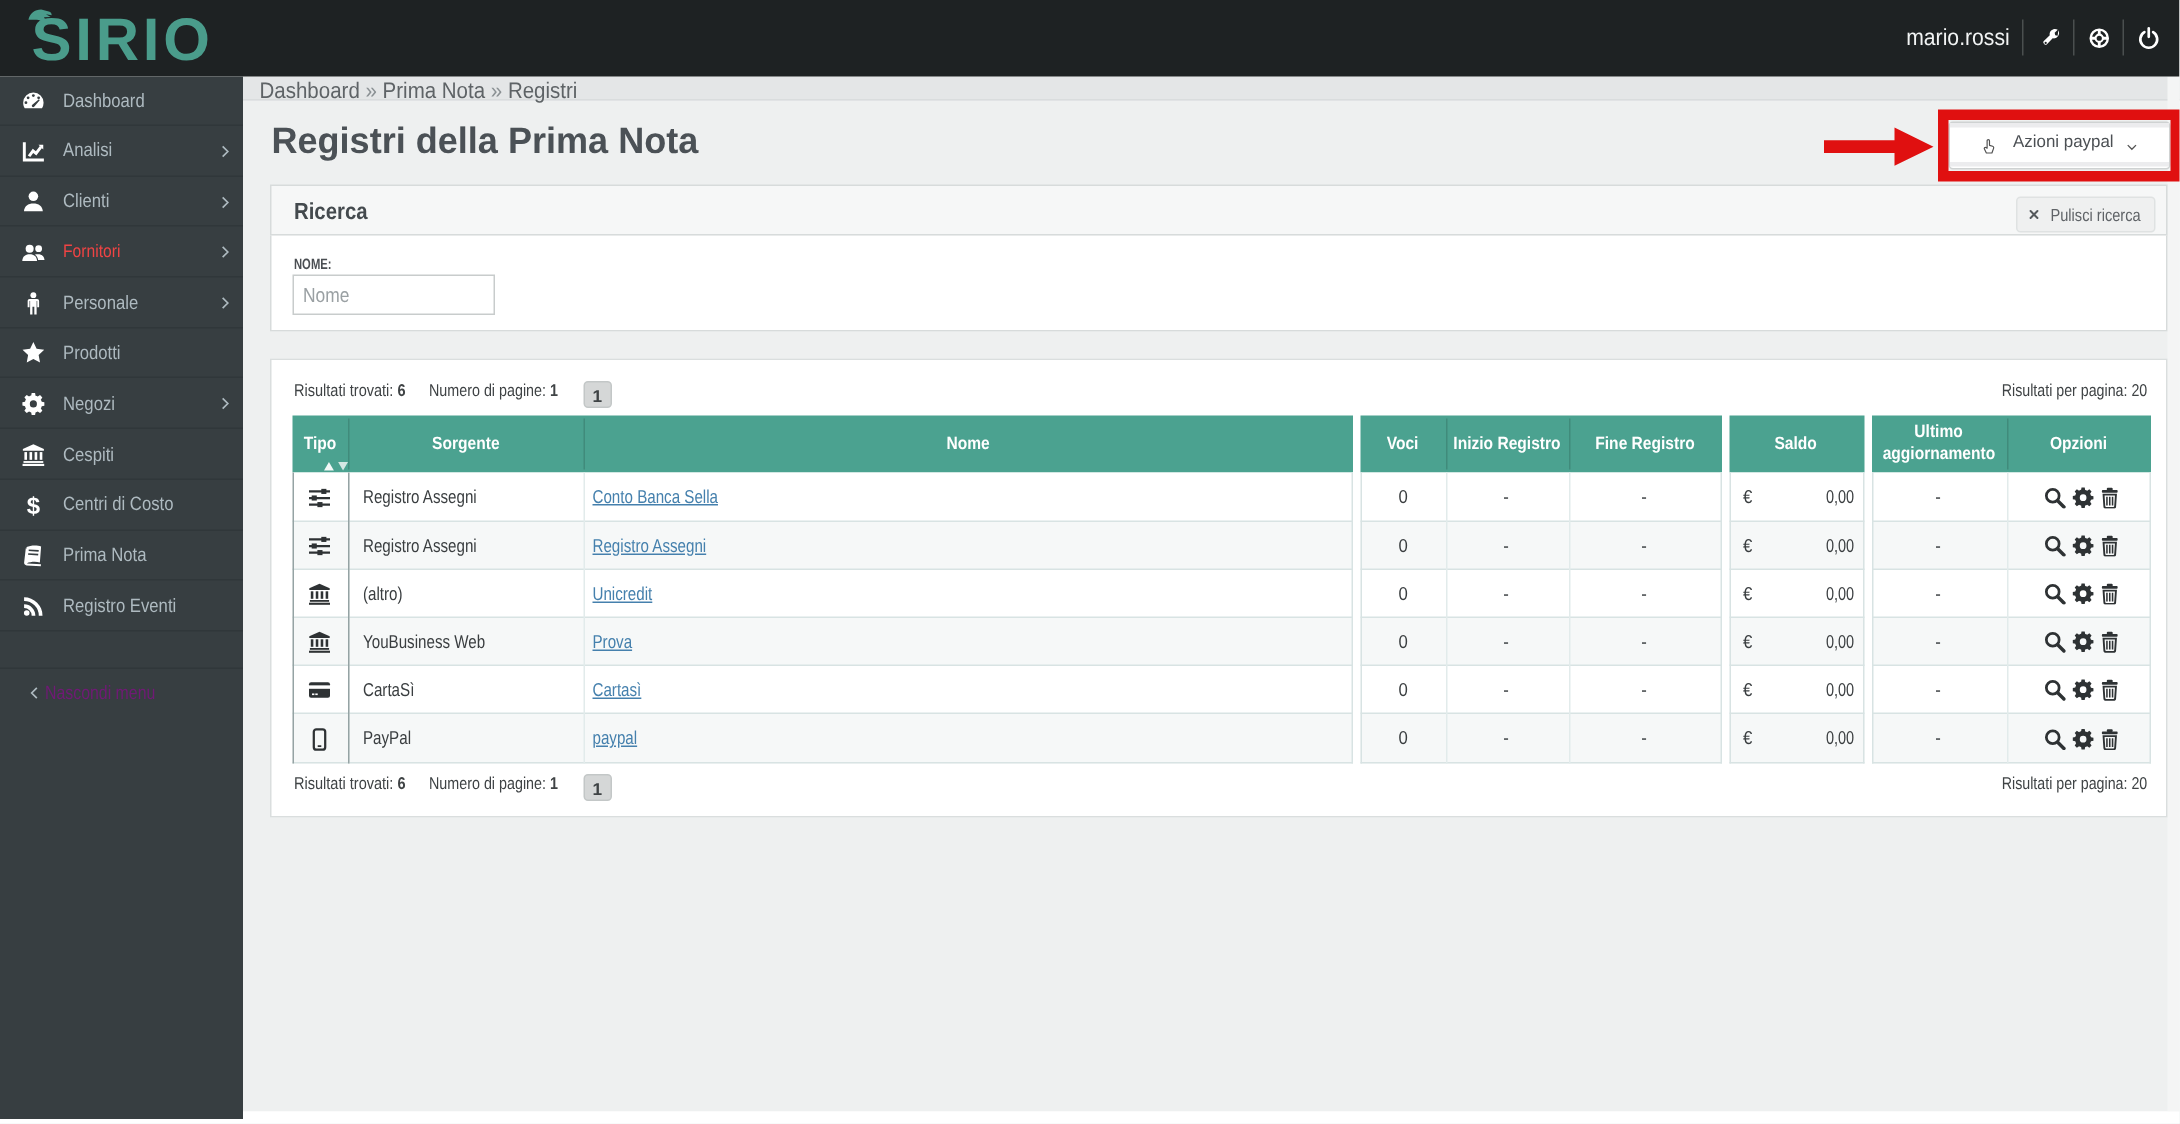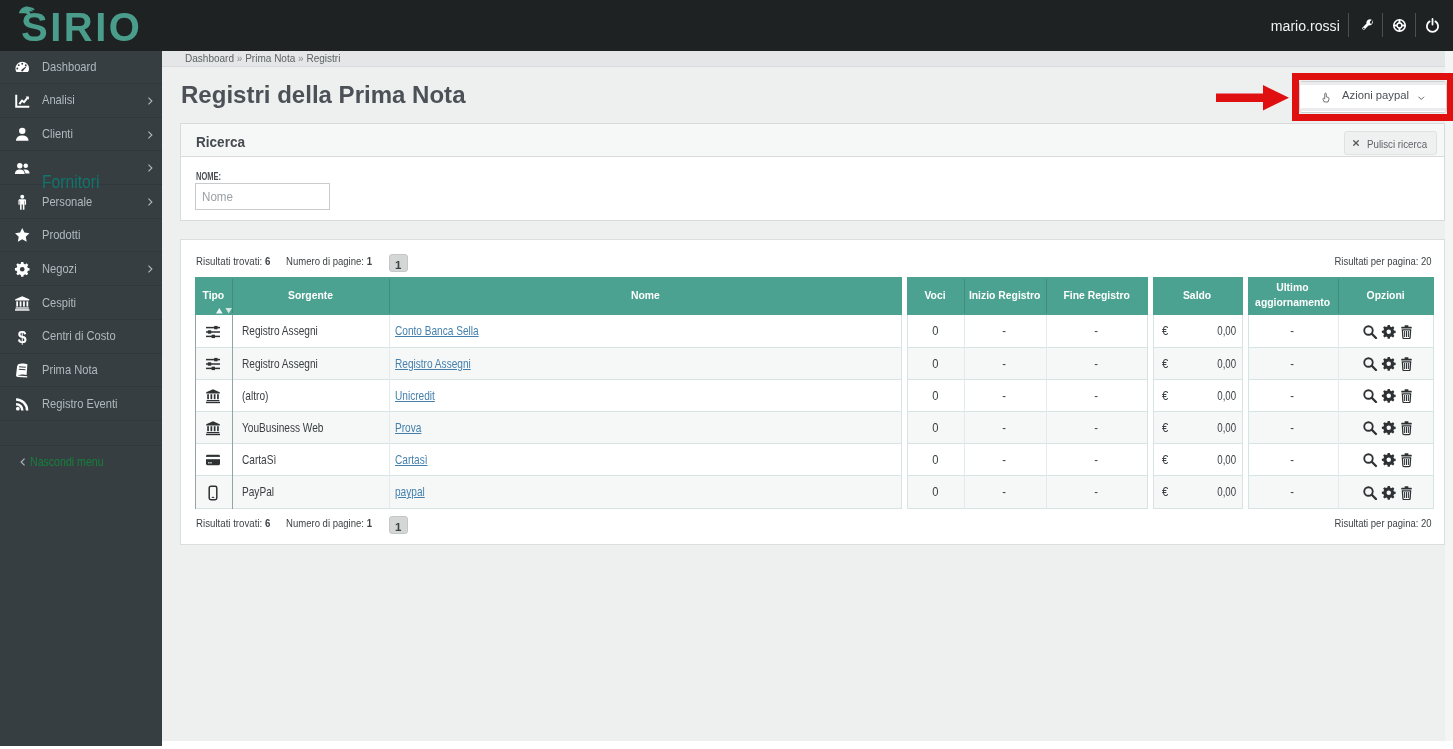--- a/index.html
+++ b/index.html
@@ -1,15 +1,15 @@
 <!DOCTYPE html>
 <html><head><meta charset="utf-8"><title>Registri</title><style>html,body{margin:0;padding:0;}body{width:1453px;height:749px;position:relative;overflow:hidden;background:#fff;font-family:"Liberation Sans",sans-serif;-webkit-font-smoothing:antialiased;}div{box-sizing:border-box;}</style></head><body>
 <div class="" style="position:absolute;left:162px;top:51px;width:1291px;height:690px;background:#eef0f0;"></div>
 <div class="" style="position:absolute;left:162px;top:51px;width:1291px;height:16px;background:#e4e6e7;border-bottom:1px solid #d9dcdd;"></div>
-<div class="" style="position:absolute;left:185px;top:53.4px;font-size:11px;color:#5e6366;font-weight:normal;white-space:nowrap;line-height:1;"><span style="display:inline-block;white-space:nowrap;transform:scaleX(0.911);transform-origin:0 50%;">Dashboard <span style="color:#8a9093">»</span> Prima Nota <span style="color:#8a9093">»</span> Registri</span></div>
+<div class="" style="position:absolute;left:173px;top:53.4px;font-size:15px;color:#5e6366;font-weight:normal;white-space:nowrap;line-height:1;"><span style="display:inline-block;white-space:nowrap;transform:scaleX(0.911);transform-origin:0 50%;">Dashboard <span style="color:#8a9093">»</span> Prima Nota <span style="color:#8a9093">»</span> Registri</span></div>
 <div class="" style="position:absolute;left:1445px;top:51px;width:8px;height:698px;background:#f4f5f5;"></div>
 <div class="" style="position:absolute;left:0px;top:0px;width:1453px;height:51px;background:#1e2223;"></div>
 <div class="" style="position:absolute;left:21px;top:7px;font-size:40px;color:#4a9c8b;font-weight:bold;white-space:nowrap;line-height:1;letter-spacing:2.5px;">SIRIO</div>
 <div class="" style="position:absolute;left:16px;top:3px;width:28px;height:17px;">
     <svg width="28" height="17" viewBox="0 0 30 20" style="display:block">
       <path fill="#4a9c8b" d="M2 12c1-5 5-8 10-8l6 1.5c1.5.4 2.5 1.8 2.2 3l-4.5-.9 3.8 2.2-5.3.2c1.5 1.8 1 4-1 5-.8-2.2-3-3.4-5.7-3z"></path>
     </svg>
   </div>
 <div class="" style="position:absolute;left:1340px;top:17.5px;width:0;display:flex;justify-content:flex-end;font-size:15.5px;color:#f2f4f4;font-weight:normal;line-height:1;">
     <span style="white-space:nowrap;transform:scaleX(0.91);transform-origin:100% 50%;">mario.rossi</span>
@@ -82,21 +82,21 @@
   </div>
 <div class="" style="position:absolute;left:0px;top:151.4px;width:162px;height:33.7px;border-bottom:1px solid #30373a;"></div>
 <div class="" style="position:absolute;left:14.3px;top:160.05px;width:16.5px;height:16.5px;">
     <svg width="16.5" height="16.5" viewBox="0 0 16 16" style="display:block">
       <circle cx="5.6" cy="5.6" r="2.6" fill="#fff"></circle>
       <circle cx="11.4" cy="5.6" r="2.2" fill="#fff"></circle>
       <path fill="#fff" d="M.8 13.6c.2-3 2-4.4 4.8-4.4s4.6 1.4 4.8 4.4z"></path>
       <path fill="#fff" d="M11 9.2c2.4 0 4 1.2 4.2 3.8h-4.1c-.3-1.7-1-2.9-2.2-3.5.6-.2 1.3-.3 2.1-.3z"></path>
     </svg>
   </div>
-<div class="" style="position:absolute;left:41.5px;top:173px;font-size:18px;color:#0f766e;font-weight:normal;white-space:nowrap;line-height:1;"><span style="display:inline-block;white-space:nowrap;transform:scaleX(0.87);transform-origin:0 50%;">Fornitori</span></div>
+<div class="" style="position:absolute;left:41.5px;top:161px;font-size:12px;color:#ef4444;font-weight:normal;white-space:nowrap;line-height:1;"><span style="display:inline-block;white-space:nowrap;transform:scaleX(0.87);transform-origin:0 50%;">Fornitori</span></div>
 <div class="" style="position:absolute;left:145px;top:163.25px;width:10px;height:10px;">
     <svg width="10" height="10" viewBox="0 0 16 16" style="display:block">
       <path d="M5.5 2.5 11 8l-5.5 5.5" fill="none" stroke="#aebac0" stroke-width="1.8"></path>
     </svg>
   </div>
 <div class="" style="position:absolute;left:0px;top:185.1px;width:162px;height:33.7px;border-bottom:1px solid #30373a;"></div>
 <div class="" style="position:absolute;left:14.3px;top:193.75px;width:16.5px;height:16.5px;">
     <svg width="16.5" height="16.5" viewBox="0 0 16 16" style="display:block">
       <circle cx="8" cy="2.7" r="1.9" fill="#fff"></circle>
       <path fill="#fff" d="M5.6 5.2h4.8c.8 0 1.3.6 1.3 1.3v4h-1.2v-4h-.4v8.7H8.6v-5h-1.2v5H5.9V6.5h-.4v4H4.3v-4c0-.7.5-1.3 1.3-1.3z"></path>
@@ -162,21 +162,21 @@
       <path fill="#fff" d="M2 6.7a7.3 7.3 0 0 1 7.3 7.3H6.9A4.9 4.9 0 0 0 2 9.1zM2 2.1A11.9 11.9 0 0 1 13.9 14h-2.4A9.5 9.5 0 0 0 2 4.5z"></path>
     </svg>
   </div>
 <div class="" style="position:absolute;left:41.5px;top:397.75px;font-size:12.8px;color:#aebac0;font-weight:normal;white-space:nowrap;line-height:1;"><span style="display:inline-block;white-space:nowrap;transform:scaleX(0.87);transform-origin:0 50%;">Registro Eventi</span></div>
 <div class="" style="position:absolute;left:0px;top:445px;width:162px;height:34px;border-top:1px solid #30373a;"></div>
 <div class="" style="position:absolute;left:17.5px;top:456.5px;width:10px;height:10px;">
     <svg width="10" height="10" viewBox="0 0 16 16" style="display:block">
       <path d="M10.5 2.5 5 8l5.5 5.5" fill="none" stroke="#aebac0" stroke-width="1.8"></path>
     </svg>
   </div>
-<div class="" style="position:absolute;left:29.5px;top:455.6px;font-size:12.8px;color:#15803d;font-weight:normal;white-space:nowrap;line-height:1;"><span style="display:inline-block;white-space:nowrap;transform:scaleX(0.827);transform-origin:0 50%;">Nascondi menu</span></div>
+<div class="" style="position:absolute;left:29.5px;top:455.6px;font-size:12.8px;color:#701a75;font-weight:normal;white-space:nowrap;line-height:1;"><span style="display:inline-block;white-space:nowrap;transform:scaleX(0.827);transform-origin:0 50%;">Nascondi menu</span></div>
 
 <div class="" style="position:absolute;left:181px;top:82.8px;font-size:24.5px;color:#4b5156;font-weight:bold;white-space:nowrap;line-height:1;"><span style="display:inline-block;white-space:nowrap;transform:scaleX(0.981);transform-origin:0 50%;">Registri della Prima Nota</span></div>
 <div class="" style="position:absolute;left:1216px;top:83px;width:75px;height:30px;">
     <svg width="75" height="30" viewBox="0 0 75 30" style="display:block">
       <polygon fill="#e01010" points="0,10.5 47,10.5 47,2 73,14.8 47,27.5 47,19 0,19"></polygon>
     </svg>
   </div>
 <div class="" style="position:absolute;left:1299px;top:80.7px;width:147.5px;height:32px;background:#fff;border:1px solid #cfd2d2;border-radius:3px;"></div>
 <div class="" style="position:absolute;left:1300px;top:81.7px;width:145.5px;height:3.3px;background:#ececee;"></div>
 <div class="" style="position:absolute;left:1300px;top:108px;width:145.5px;height:3.3px;background:#ececee;"></div>

